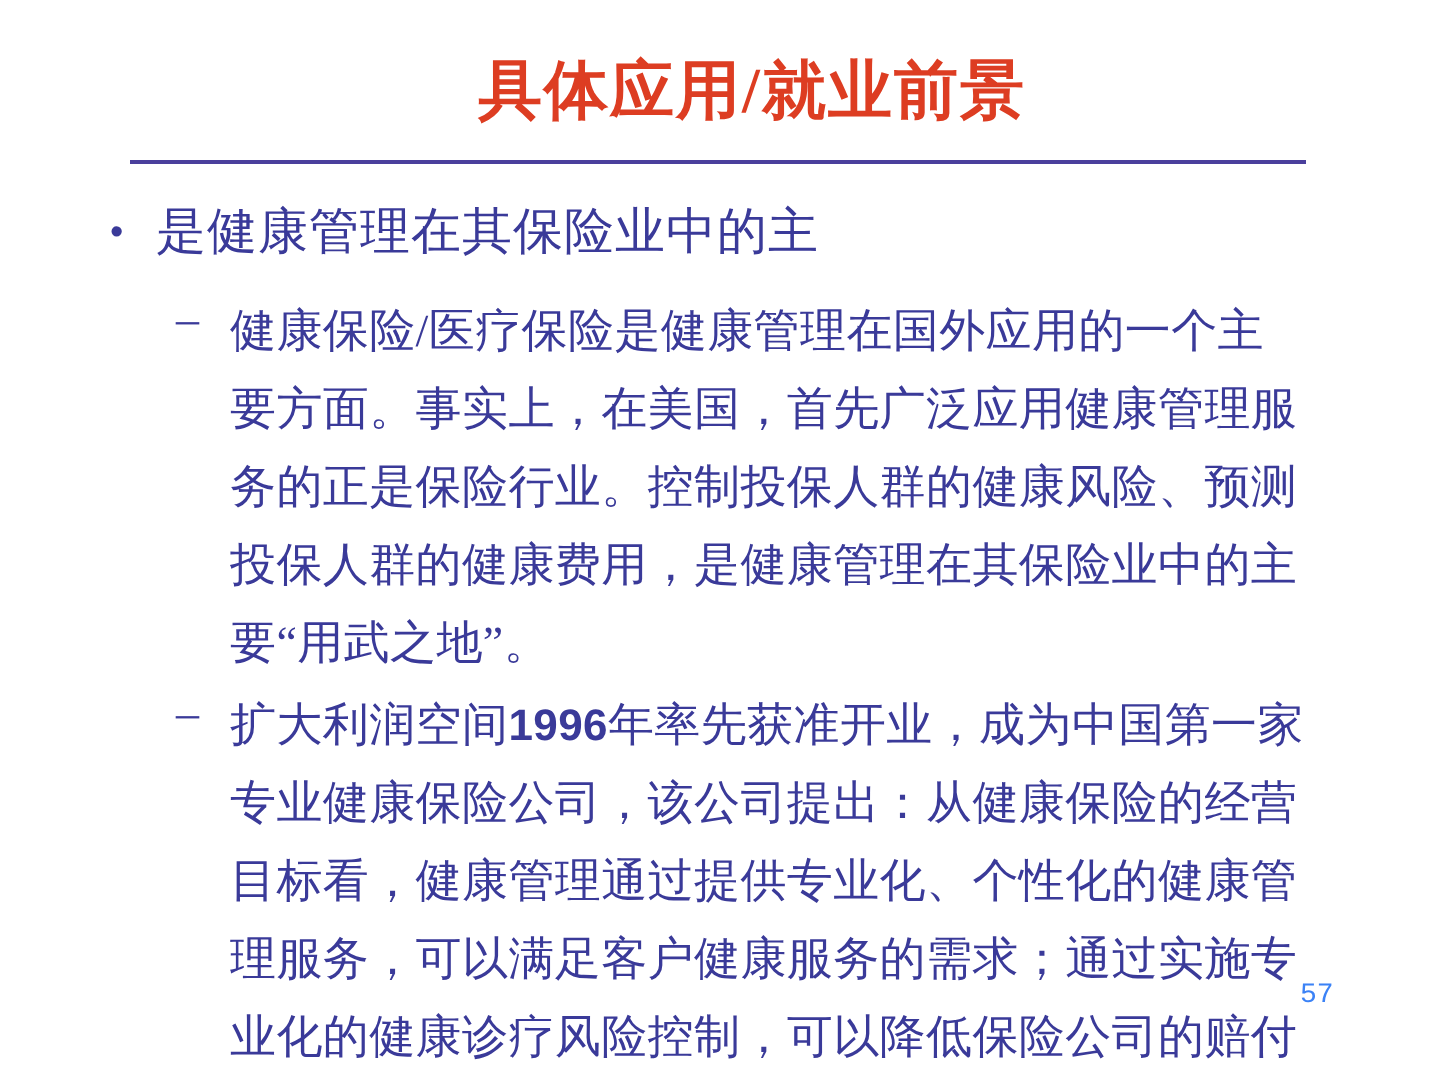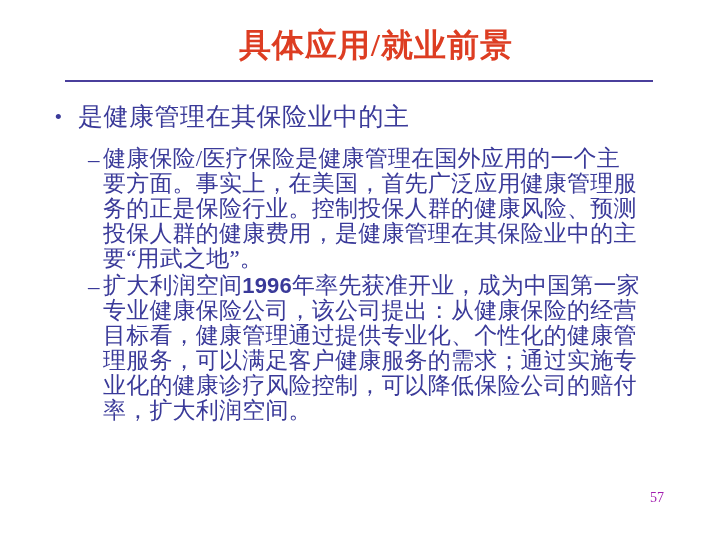--- a/index.html
+++ b/index.html
@@ -73,36 +73,37 @@
     margin-top: 2px;
   }
   .l2-marker {
     width: 15px;
     flex: 0 0 15px;
     font-size: 23px;
     line-height: 27px;
   }
   .l2-text {
     font-size: 23px;
-    line-height: 25px;
+    line-height: 39px;
     white-space: pre-line;
     letter-spacing: 0.2px;
+    margin-left: 12px;
   }
   .year-bold {
     font-weight: bold;
     font-family: "Liberation Sans", "DejaVu Sans", sans-serif;
     font-size: 22px;
   }
   .page-number {
     position: absolute;
     top: 490px;
     left: 650px;
     font-size: 14px;
-    color: #a21caf;
-    font-family: Liberation Serif, serif;
+    color: #3b82f6;
+    font-family: Liberation Mono, monospace;
   }
 </style>
 </head>
 <body>
 
 <div class="slide">
 
   <div class="slide-title">具体应用/就业前景</div>
 
   <div class="title-rule"></div>

